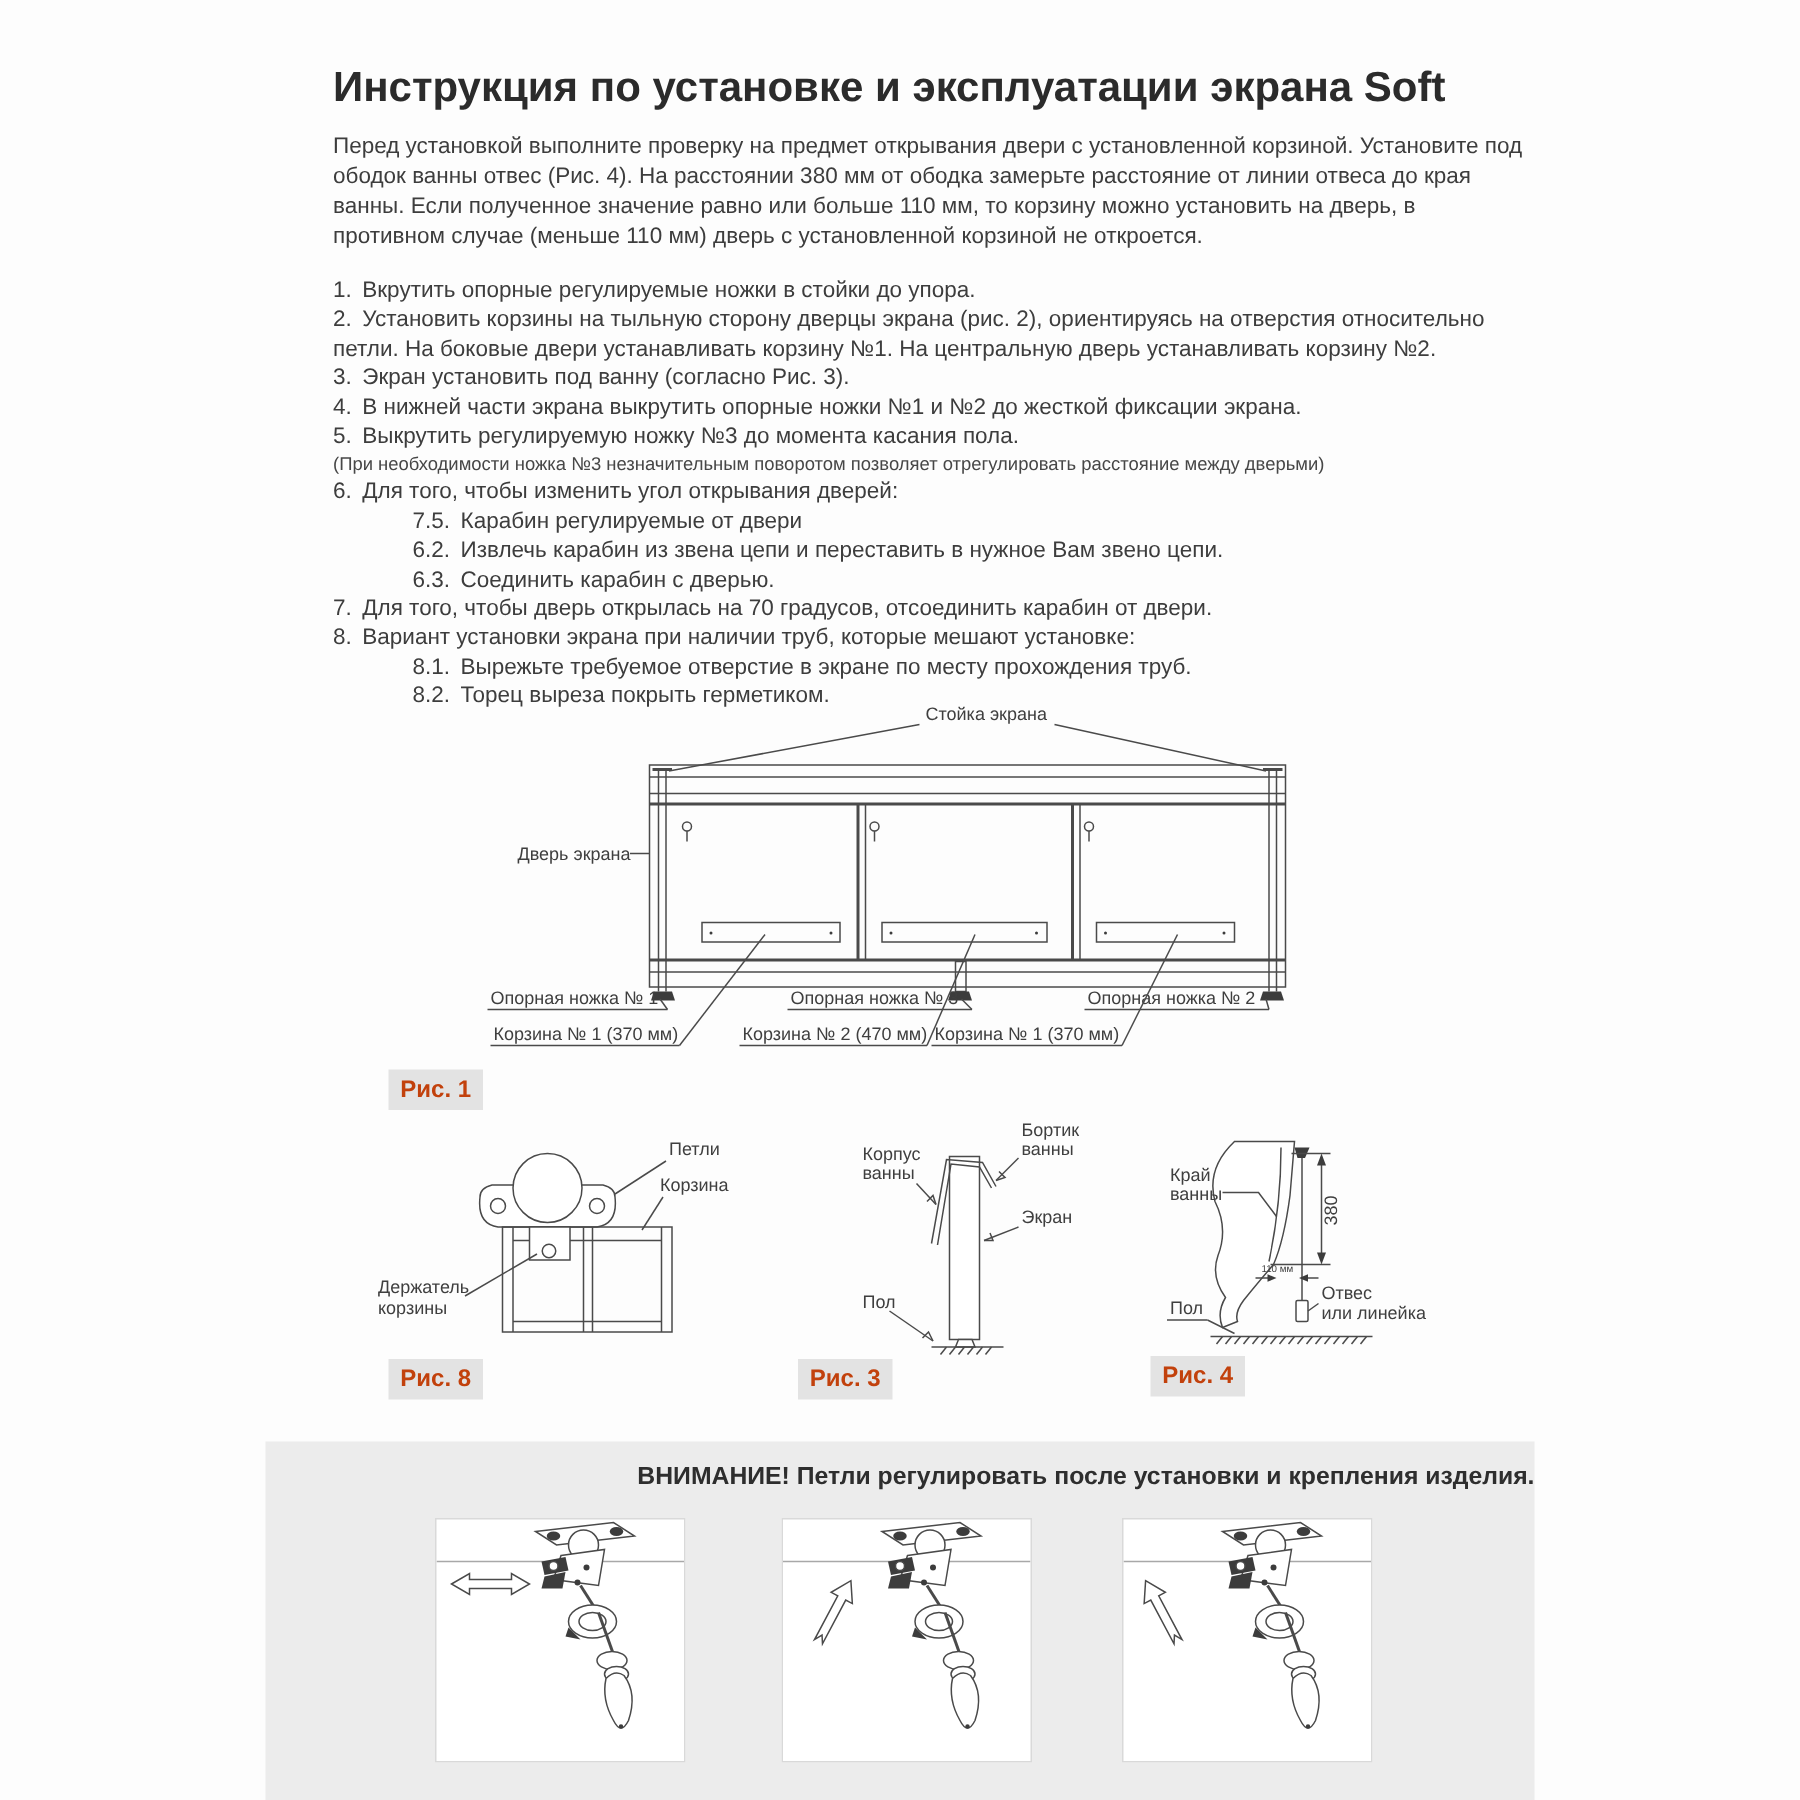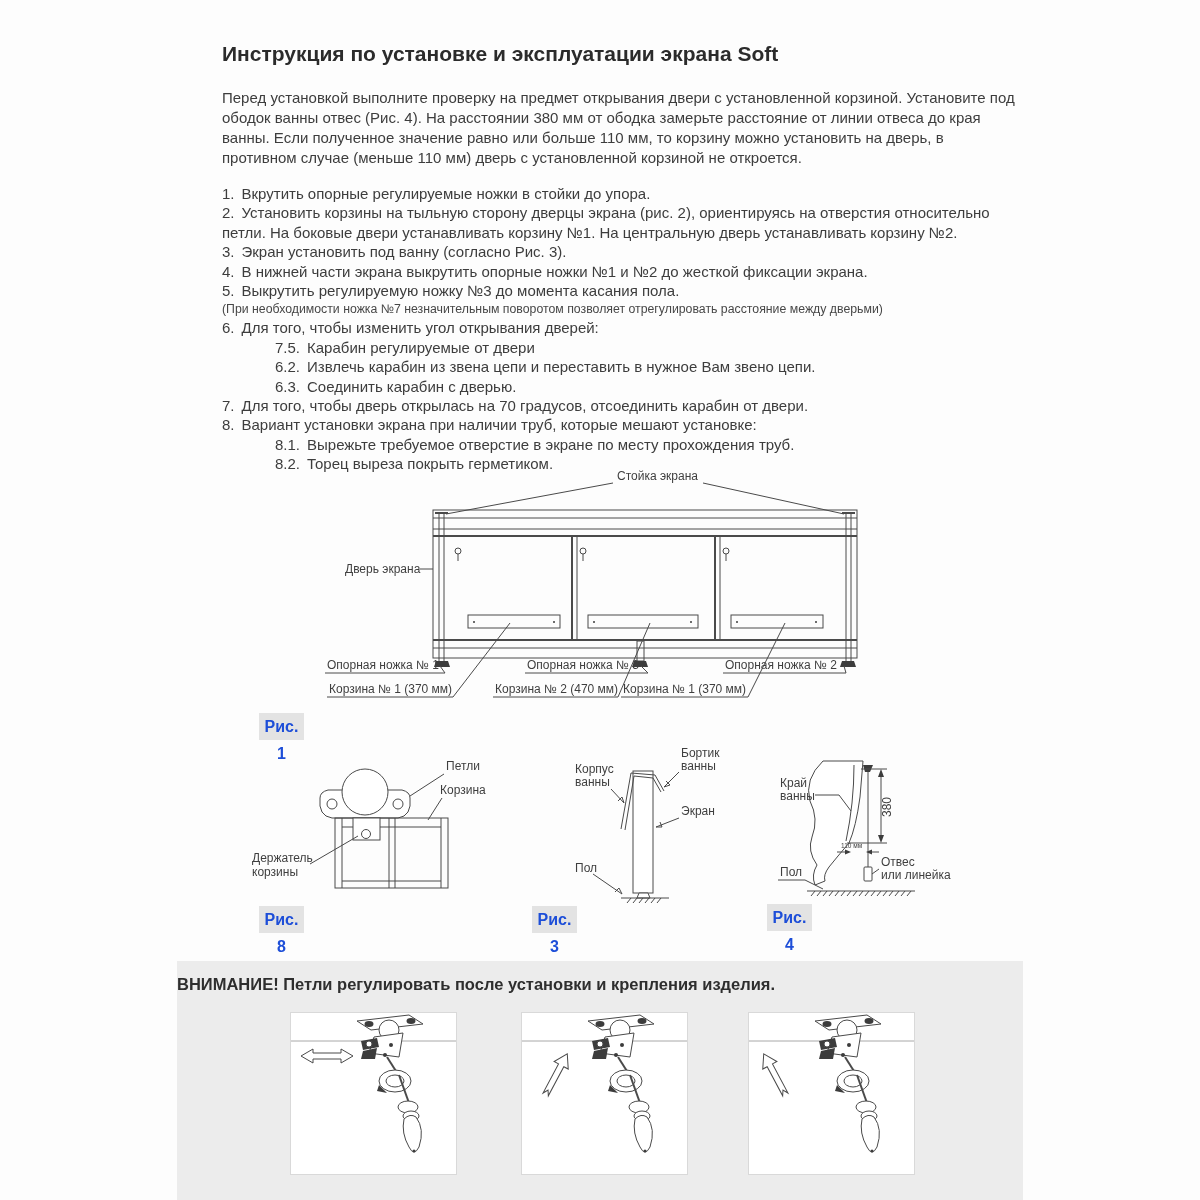--- a/index.html
+++ b/index.html
@@ -1,29 +1,29 @@
 <!DOCTYPE html>
 <html><head>
 <meta charset="utf-8">
 <style>
   html,body{margin:0;padding:0;background:#fdfdfd;}
   .page{position:relative;width:1200px;height:1200px;background:#fdfdfd;overflow:hidden;
         font-family:"Liberation Sans",sans-serif;color:#3a3a3a;}
-  .title{position:absolute;left:222px;top:42px;font-size:21px;font-weight:bold;color:#2b2b2b;}
+  .title{position:absolute;left:222px;top:42px;font-size:28px;font-weight:bold;color:#2b2b2b;}
   .intro{position:absolute;left:222px;top:88px;width:800px;font-size:15px;line-height:20px;color:#3d3d3d;}
   .steps{position:absolute;left:222px;top:184px;width:814px;font-size:15px;line-height:19.4px;color:#3d3d3d;}
   .step .num{margin-right:7px;}
   .step.sub{padding-left:53px;}
   .step.note{font-size:12.3px;line-height:18px;color:#474747;}
   .fig-svg{position:absolute;}
   .fig-svg text{font-size:12px;fill:#3f3f3f;}
-  .fig-caption{position:absolute;width:45px;height:27px;background:#e3e3e3;color:#1d4ed8;
+  .fig-caption{position:absolute;width:63px;height:27px;background:#e3e3e3;color:#c2410c;
                font-weight:bold;font-size:16px;line-height:27px;text-align:center;}
   .warning-band{position:absolute;left:177px;top:961px;width:846px;height:239px;background:#ececec;}
-  .warning-text{position:absolute;left:0;top:14px;width:100%;text-align:left;
+  .warning-text{position:absolute;left:0;top:14px;width:100%;text-align:right;
                 font-size:16.5px;font-weight:bold;color:#2e2e2e;}
   .hinge-box{position:absolute;top:51px;width:167px;height:163px;background:#ffffff;border:1px solid #d9d9d9;box-sizing:border-box;}
   .hinge-box svg{display:block;}
   .ln{stroke:#4a4a4a;stroke-width:1;fill:none;}
   .ln2{stroke:#4a4a4a;stroke-width:2;fill:none;}
   .shape{stroke:#4a4a4a;stroke-width:1;fill:#ffffff;}
   .dark{fill:#3c3c3c;stroke:none;}
 </style>
 </head>
 <body>
@@ -31,21 +31,21 @@
 <div class="page">
 
   <div class="title">Инструкция по установке и эксплуатации экрана Soft</div>
   <div class="intro">Перед установкой выполните проверку на предмет открывания двери с установленной корзиной. Установите под ободок ванны отвес (Рис. 4). На расстоянии 380 мм от ободка замерьте расстояние от линии отвеса до края ванны. Если полученное значение равно или больше 110 мм, то корзину можно установить на дверь, в противном случае (меньше 110 мм) дверь с установленной корзиной не откроется.</div>
   <div class="steps">
       <div class="step main"><span class="num">1.</span><span>Вкрутить опорные регулируемые ножки в стойки до упора.</span></div>
       <div class="step main"><span class="num">2.</span><span>Установить корзины на тыльную сторону дверцы экрана (рис. 2), ориентируясь на отверстия относительно петли. На боковые двери устанавливать корзину №1. На центральную дверь устанавливать корзину №2.</span></div>
       <div class="step main"><span class="num">3.</span><span>Экран установить под ванну (согласно Рис. 3).</span></div>
       <div class="step main"><span class="num">4.</span><span>В нижней части экрана выкрутить опорные ножки №1 и №2  до жесткой фиксации экрана.</span></div>
       <div class="step main"><span class="num">5.</span><span>Выкрутить регулируемую ножку №3 до момента касания пола.</span></div>
-      <div class="step note"><span>(При необходимости ножка №7 незначительным поворотом позволяет отрегулировать расстояние между дверьми)</span></div>
+      <div class="step note"><span>(При необходимости ножка №3 незначительным поворотом позволяет отрегулировать расстояние между дверьми)</span></div>
       <div class="step main"><span class="num">6.</span><span>Для того, чтобы изменить угол открывания дверей:</span></div>
       <div class="step sub"><span class="num">7.5.</span><span>Карабин регулируемые от двери</span></div>
       <div class="step sub"><span class="num">6.2.</span><span>Извлечь карабин из звена цепи и переставить в нужное Вам звено цепи.</span></div>
       <div class="step sub"><span class="num">6.3.</span><span>Соединить карабин с дверью.</span></div>
       <div class="step main"><span class="num">7.</span><span>Для того, чтобы дверь открылась на 70 градусов, отсоединить карабин от двери.</span></div>
       <div class="step main"><span class="num">8.</span><span>Вариант установки экрана при наличии труб, которые мешают установке:</span></div>
       <div class="step sub"><span class="num">8.1.</span><span>Вырежьте требуемое отверстие в экране по месту прохождения труб.</span></div>
       <div class="step sub"><span class="num">8.2.</span><span>Торец выреза покрыть герметиком.</span></div>
     </div>
 

